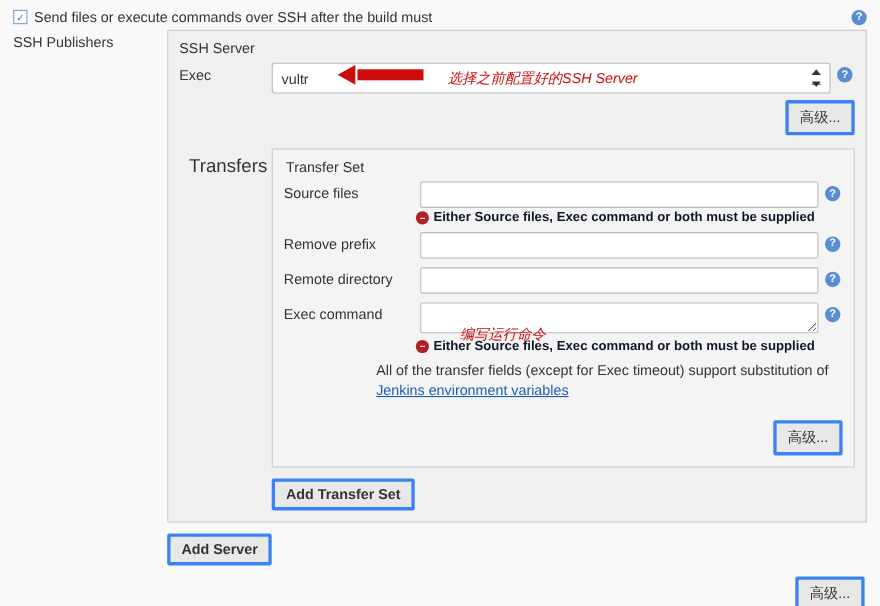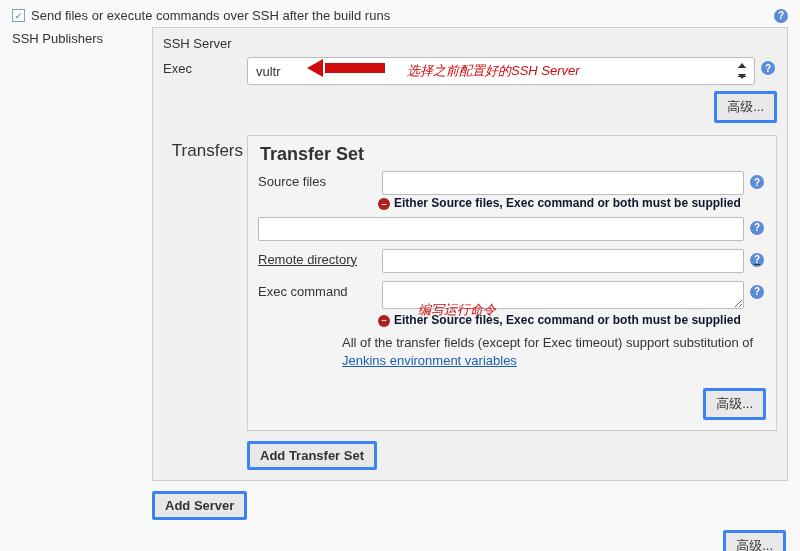--- a/index.html
+++ b/index.html
@@ -158,23 +158,22 @@
       margin-top: 6px;
     }
     .transfer-panel {
       border: 1px solid #ccc;
       background: #f4f4f4;
       padding: 8px 10px 10px 10px;
       margin-top: 4px;
     }
     .fieldset-title {
       color: #333;
-      font-size: 18px;
+      font-size: 13px;
       margin: 0 0 6px 2px;
-      font-weight: bold;
     }
     .transfer-row {
       display: flex;
       align-items: flex-start;
       gap: 4px;
       margin-bottom: 2px;
       justify-content: space-between;
     }
     .transfer-label {
       width: 120px;
@@ -281,21 +280,21 @@
       display: flex;
       justify-content: center;
       padding-top: 4px;
     }
   </style>
 </head>
 <body>
 
 <div class="top-row">
   <span class="checkbox">✓</span>
-  <span>Send files or execute commands over SSH after the build runs</span>
+  <span>Send files or execute commands over SSH after the build must</span>
   <span class="help-icon help-right">?</span>
 </div>
 
 <div class="main-container">
   <div class="left-col">
     <div class="section-label">SSH Publishers</div>
   </div>
   <div class="right-col">
 
     <div class="server-panel">
@@ -340,29 +339,30 @@
               <div class="help-col">
                   <span class="help-icon">?</span>
                 </div>
             </div>
             <div class="error-row" style="margin-left:120px;">
               <span class="error-icon">–</span>
               <span class="error-text">Either Source files, Exec command or both must be supplied</span>
             </div>
 
             <div class="transfer-row" style="margin-bottom:8px;">
+              <div class="transfer-label">Remove prefix</div>
               <div class="transfer-input-col">
                 <input class="text-input" type="text" value="" style="">
               </div>
               <div class="help-col">
                   <span class="help-icon">?</span>
                 </div>
             </div>
 
-            <div class="transfer-row" style="margin-bottom:8px;text-decoration:underline;">
+            <div class="transfer-row" style="margin-bottom:8px;">
               <div class="transfer-label">Remote directory</div>
               <div class="transfer-input-col">
                 <input class="text-input" type="text" value="" style="">
               </div>
               <div class="help-col">
                   <span class="help-icon">?</span>
                 </div>
             </div>
 
             <div class="transfer-row">

